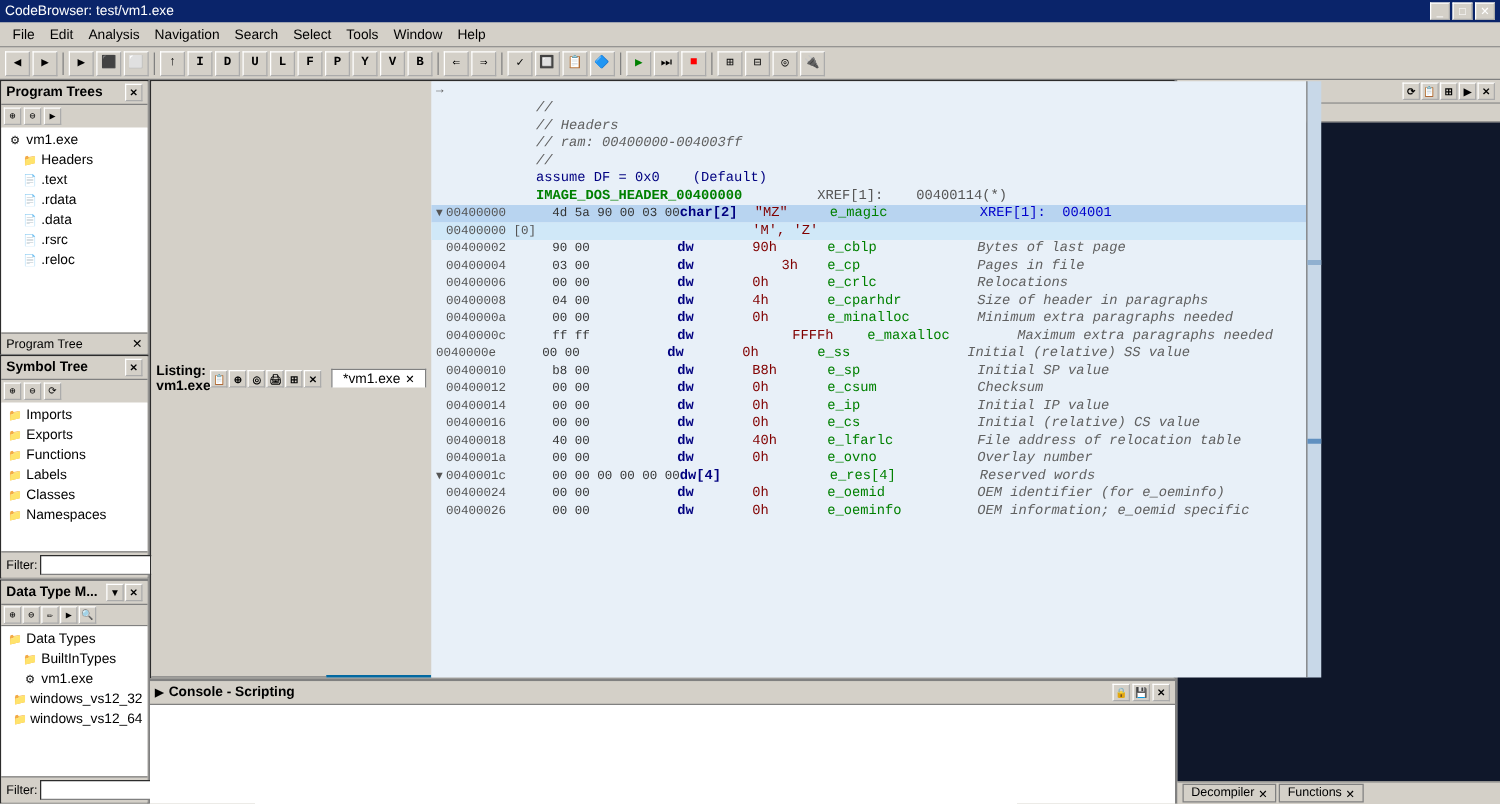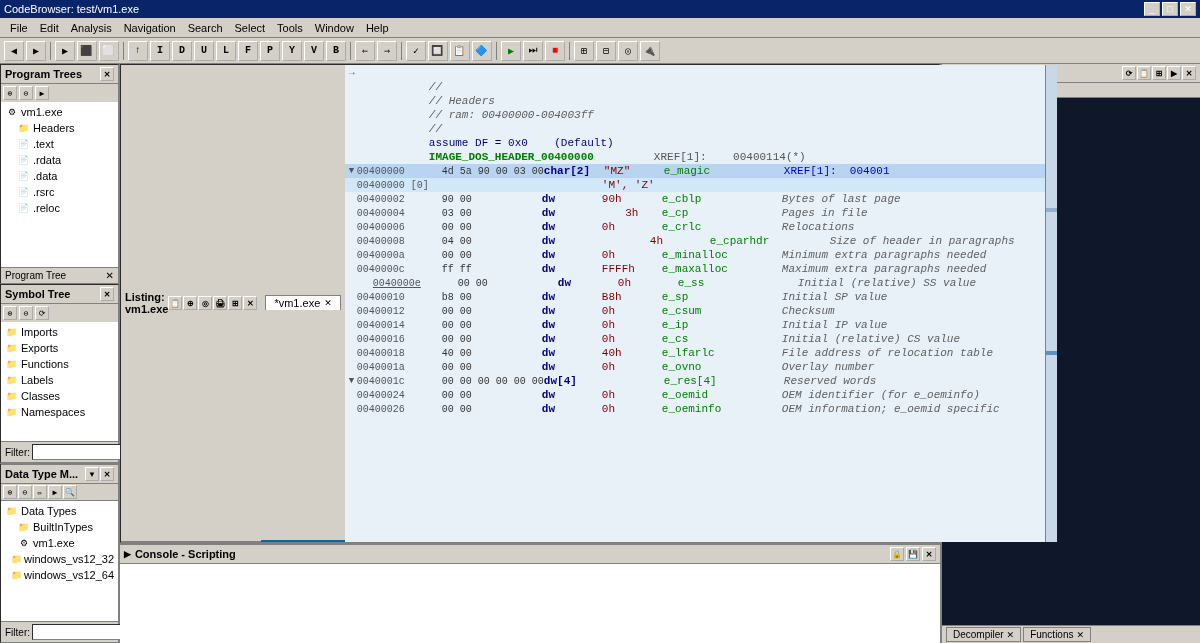--- a/index.html
+++ b/index.html
@@ -642,42 +642,42 @@
               <span class="lst-bytes">00 00</span>
               <span class="lst-inst">dw</span>
               <span class="lst-op" style="color:#800000;min-width:60px;">0h</span>
               <span class="lst-label">e_crlc</span>
               <span class="lst-comment">Relocations</span>
             </div>
             <div class="lst-row">
               <span class="lst-addr" style="margin-left:8px;">00400008</span>
               <span class="lst-bytes">04 00</span>
               <span class="lst-inst">dw</span>
-              <span class="lst-op" style="color:#800000;min-width:60px;margin-left:48px;">4h</span>
+              <span class="lst-op" style="color:#800000;min-width:60px;">4h</span>
               <span class="lst-label">e_cparhdr</span>
               <span class="lst-comment">Size of header in paragraphs</span>
             </div>
             <div class="lst-row">
               <span class="lst-addr" style="margin-left:8px;">0040000a</span>
               <span class="lst-bytes">00 00</span>
               <span class="lst-inst">dw</span>
               <span class="lst-op" style="color:#800000;min-width:60px;">0h</span>
               <span class="lst-label">e_minalloc</span>
               <span class="lst-comment">Minimum extra paragraphs needed</span>
             </div>
             <div class="lst-row">
               <span class="lst-addr" style="margin-left:8px;">0040000c</span>
               <span class="lst-bytes">ff ff</span>
               <span class="lst-inst">dw</span>
-              <span class="lst-op" style="color:#800000;min-width:60px;">FFFFh</span>
+              <span class="lst-op" style="color:#800000;min-width:60px;margin-left:32px;">FFFFh</span>
               <span class="lst-label">e_maxalloc</span>
               <span class="lst-comment">Maximum extra paragraphs needed</span>
             </div>
             <div class="lst-row">
-              <span class="lst-addr" style="margin-left:24px;text-decoration:underline;">0040000e</span>
+              <span class="lst-addr" style="margin-left:0;">0040000e</span>
               <span class="lst-bytes">00 00</span>
               <span class="lst-inst">dw</span>
               <span class="lst-op" style="color:#800000;min-width:60px;">0h</span>
               <span class="lst-label">e_ss</span>
               <span class="lst-comment">Initial (relative) SS value</span>
             </div>
             <div class="lst-row">
               <span class="lst-addr" style="margin-left:8px;">00400010</span>
               <span class="lst-bytes">b8 00</span>
               <span class="lst-inst">dw</span>

